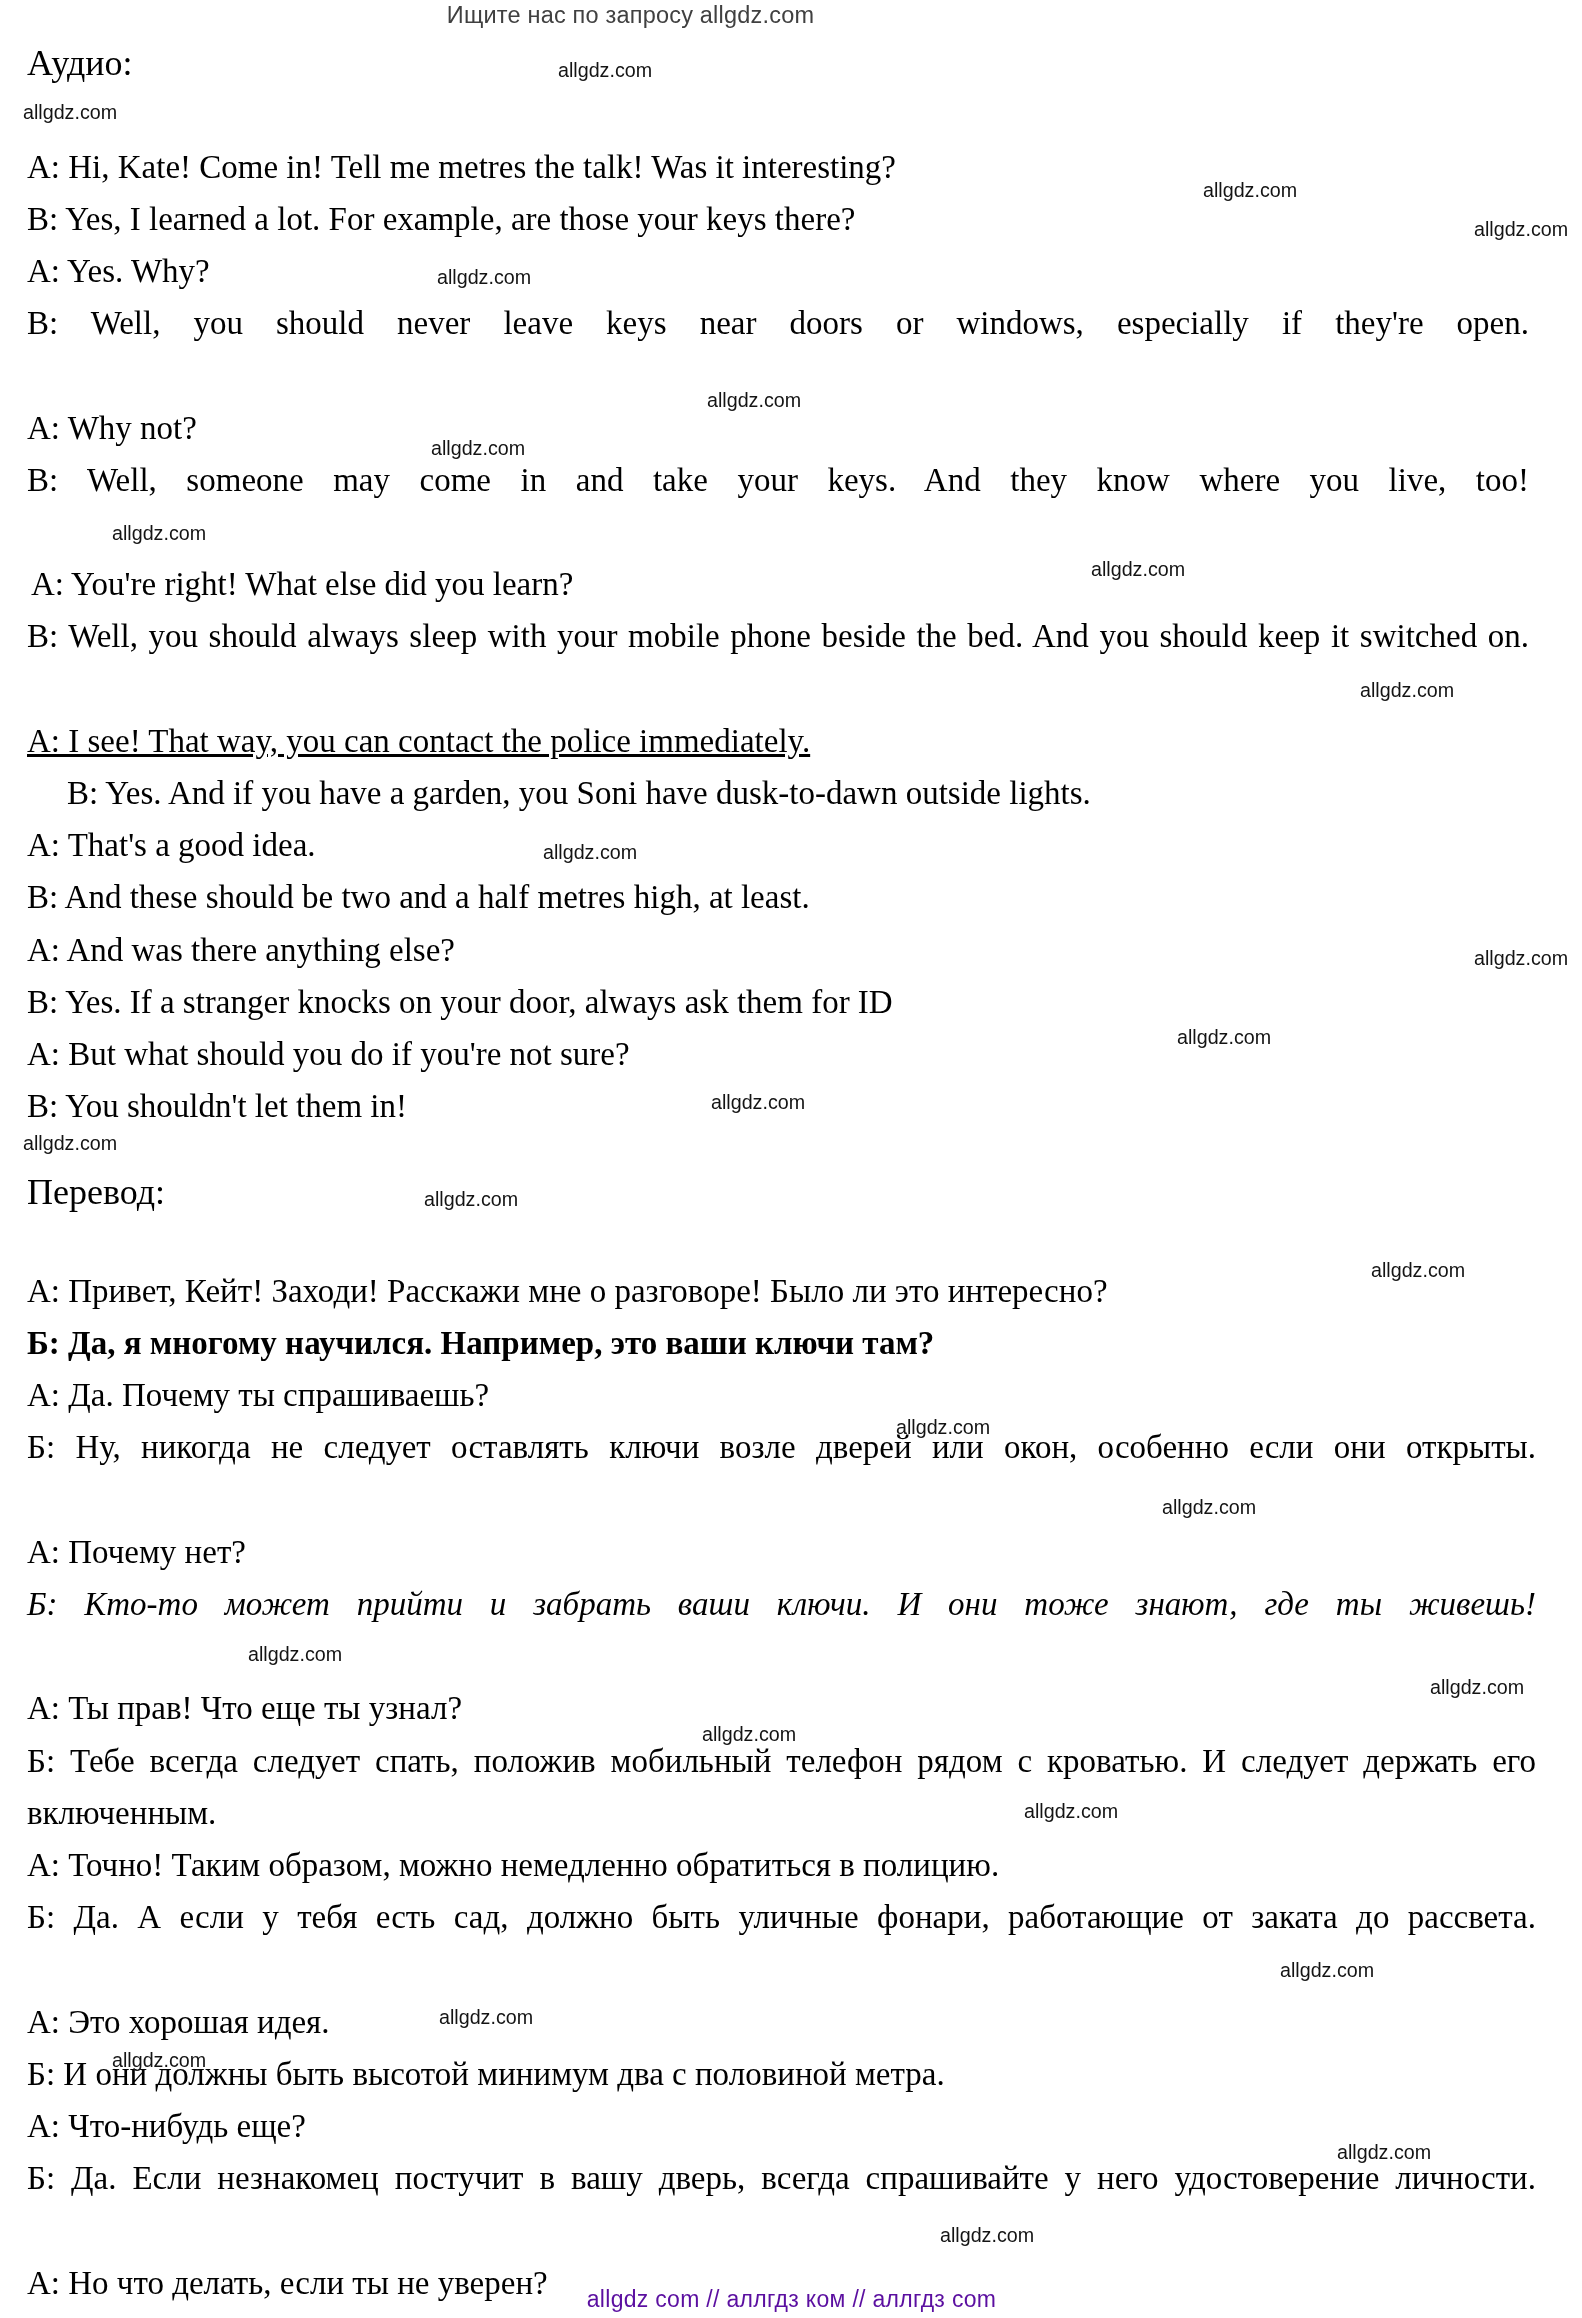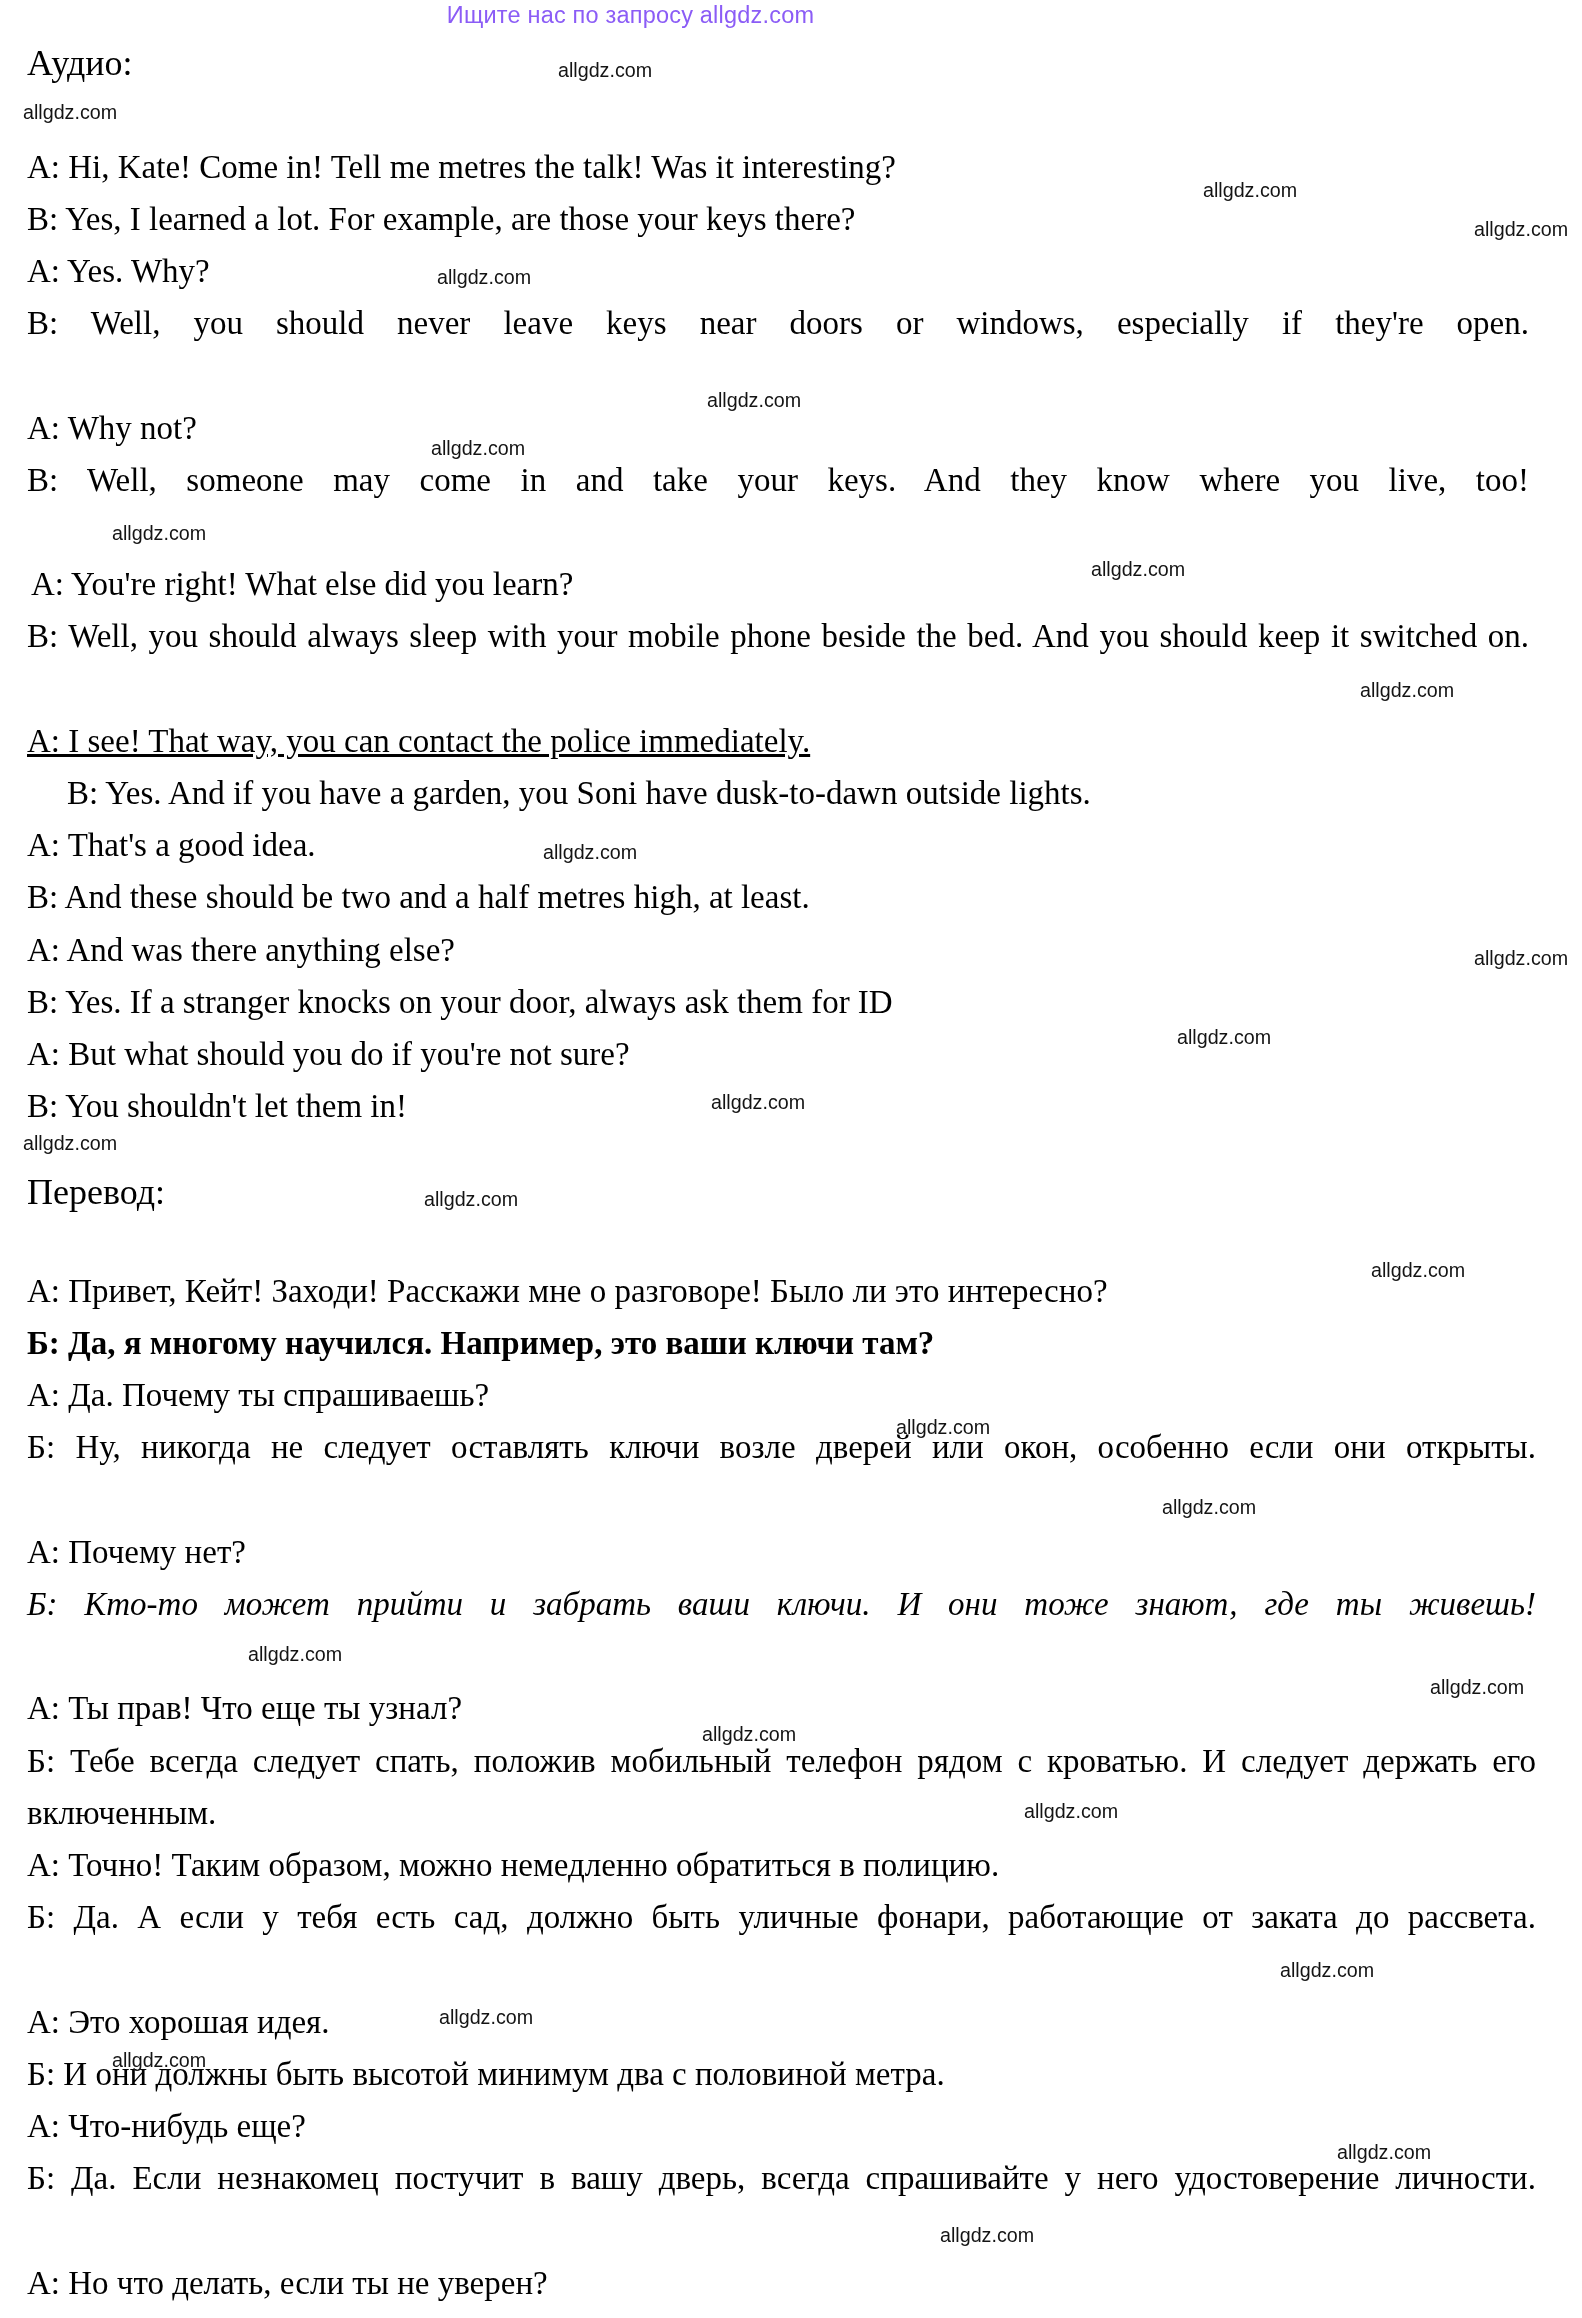--- a/index.html
+++ b/index.html
@@ -27,21 +27,21 @@
   
   .promo-banner {
     position: absolute;
     top: 1.5px;
     left: 0;
     width: 1261px;
     text-align: center;
     font-family: "Liberation Sans", "DejaVu Sans", sans-serif;
     font-size: 23.5px;
     font-weight: 400;
-    color: #8b5cf6;
+    color: #404040;
     letter-spacing: 0.2px;
     white-space: nowrap;
   }
 
   
   .footer-line {
     position: absolute;
     bottom: 6px;
     left: 0;
     width: 1583px;
@@ -166,15 +166,16 @@
   <div class="wm" style="left:248px;  top:1643px;">allgdz.com</div>
   <div class="wm" style="left:1430px; top:1676px;">allgdz.com</div>
   <div class="wm" style="left:702px;  top:1723px;">allgdz.com</div>
   <div class="wm" style="left:1024px; top:1800px;">allgdz.com</div>
   <div class="wm" style="left:1280px; top:1959px;">allgdz.com</div>
   <div class="wm" style="left:439px;  top:2006px;">allgdz.com</div>
   <div class="wm" style="left:112px;  top:2049px;">allgdz.com</div>
   <div class="wm" style="left:1337px; top:2141px;">allgdz.com</div>
   <div class="wm" style="left:940px; top:2224px;">allgdz.com</div>
 
+  <div class="footer-line">allgdz com  //  аллгдз ком  //  аллгдз com</div>
 
 </div>
 
 
 </body></html>

